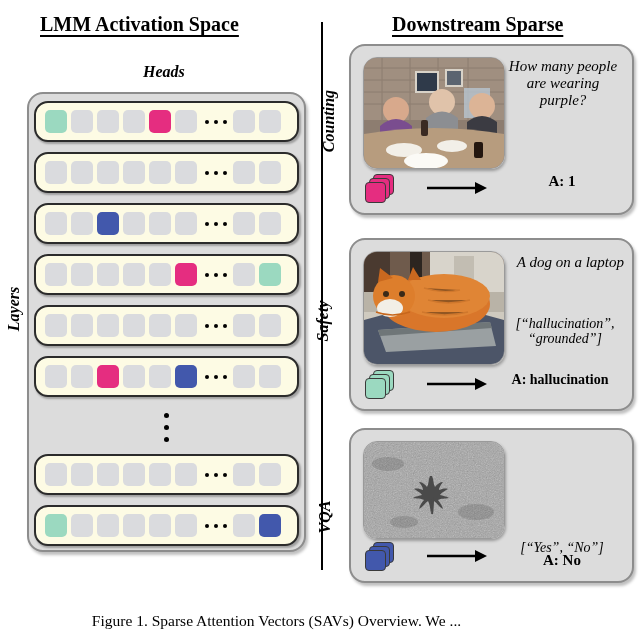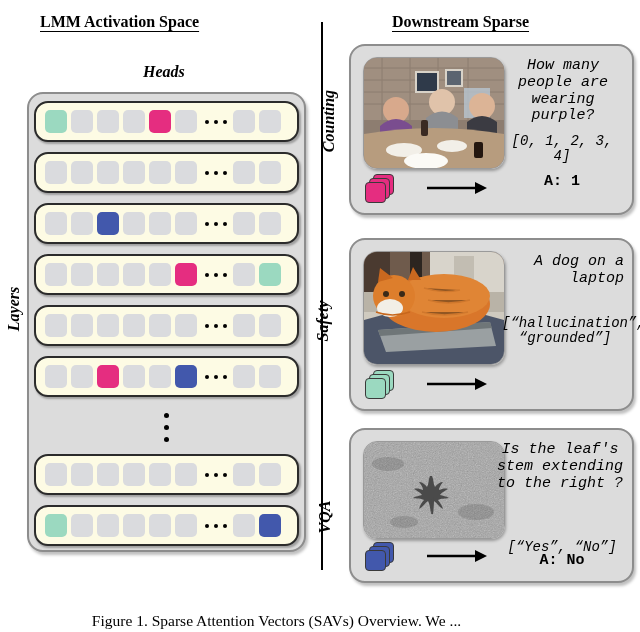--- a/index.html
+++ b/index.html
@@ -14,21 +14,21 @@
     overflow: hidden;
     font-family: "Liberation Serif", serif;
     color: #000;
   }
 
   
   .panel-title {
     position: absolute;
     font-family: "Liberation Serif", serif;
     font-weight: bold;
-    font-size: 16px;
+    font-size: 20px;
     text-decoration: underline;
     text-underline-offset: 4px;
     white-space: nowrap;
   }
   #title-left  { left: 40px;  top: 13px; }
   #title-right { left: 392px; top: 13px; }
 
   
   #divider {
     position: absolute;
@@ -146,21 +146,20 @@
   #label-safety   { left: 303px; top: 312px; }
   #label-vqa      { left: 309px; top: 508px; }
 
   .task-card {
     position: absolute;
     background: #dcdcdc;
     border: 2px solid #8d8d8d;
     border-radius: 16px;
     box-shadow: 2px 3px 3px rgba(0,0,0,0.25);
     box-sizing: border-box;
-    font-family: Liberation Mono, monospace;
   }
   #card-counting { left: 349px; top: 44px;  width: 285px; height: 171px; }
   #card-safety   { left: 349px; top: 238px; width: 285px; height: 173px; }
   #card-vqa      { left: 349px; top: 428px; width: 285px; height: 155px; }
 
   .thumb {
     position: absolute;
     left: 12px;
     top: 11px;
     width: 140px;
@@ -434,21 +433,20 @@
       <path d="M103 64q15-12 30 0v24h-30z" fill="#3b3b42"></path>
       <path d="M0 76q70-12 140 0v34H0z" fill="#b79c7e"></path>
       <ellipse cx="40" cy="92" rx="18" ry="7" fill="#f2efe8"></ellipse>
       <ellipse cx="88" cy="88" rx="15" ry="6" fill="#f2efe8"></ellipse>
       <ellipse cx="62" cy="103" rx="22" ry="8" fill="#fbfaf6"></ellipse>
       <rect x="57" y="62" width="7" height="16" rx="2" fill="#3a2a22"></rect>
       <rect x="110" y="84" width="9" height="16" rx="2" fill="#23160f"></rect>
     </svg>
   </div>
   <div class="qtext" id="q-counting">How many people are wearing purple?</div>
-  <div class="opts" id="o-counting">[0, 1, 2, 3, 4]</div>
   <div class="ans" id="a-counting">A: 1</div>
   <div class="stack pink" id="stack-counting">
     <span></span>
       <span></span>
       <span></span>
   </div>
   <div class="arrow" id="arrow-counting">
     <svg width="62" height="16" viewBox="0 0 62 16">
       <path d="M0 8H50" stroke="#000" stroke-width="2.6"></path>
       <path d="M48 2l12 6-12 6z" fill="#000"></path>
@@ -480,20 +478,21 @@
       <circle cx="22" cy="42" r="3" fill="#3a2a18"></circle>
       <circle cx="38" cy="42" r="3" fill="#3a2a18"></circle>
       <path d="M12 60q16 6 34 0" stroke="#c7671d" stroke-width="1.6" fill="none"></path>
       <g opacity="0.35" stroke="#b05f1d" stroke-width="1.4">
         <path d="M60 36q18 6 36 2M64 48q20 6 42 0M58 60q22 6 46 0"></path>
       </g>
     </svg>
   </div>
   <div class="qtext" id="q-safety">A dog on a laptop</div>
   <div class="opts" id="o-safety">[“hallucination”, “grounded”]</div>
+  <div class="ans" id="a-safety">A: hallucination</div>
   <div class="stack teal" id="stack-safety">
     <span></span>
       <span></span>
       <span></span>
   </div>
   <div class="arrow" id="arrow-safety">
     <svg width="62" height="16" viewBox="0 0 62 16">
       <path d="M0 8H50" stroke="#000" stroke-width="2.6"></path>
       <path d="M48 2l12 6-12 6z" fill="#000"></path>
     </svg>
@@ -521,21 +520,20 @@
         <path d="M68 34c2 4 1 8 3 11 2-3 5-5 8-5-2 3-4 5-4 8 3-1 6-2 9-1-3 2-6 3-8 6 3 1 6 1 9 3-4 1-8 0-11 2 2 3 4 5 5 9-4-2-6-6-9-8-1 4-1 8-3 12-1-4-1-9-3-12-3 2-5 6-9 8 1-4 3-7 5-9-3-2-7-1-11-2 3-2 6-2 9-3-2-3-5-4-8-6 3-1 6 0 9 1 0-3-2-5-4-8 3 0 6 2 8 5 2-3 1-7 3-11z"></path>
         <path d="M69 52c0 8 0 14-1 20" stroke="#4a4a4a" stroke-width="2" fill="none"></path>
       </g>
       <g opacity="0.18" fill="#333">
         <ellipse cx="24" cy="22" rx="16" ry="7"></ellipse>
         <ellipse cx="112" cy="70" rx="18" ry="8"></ellipse>
         <ellipse cx="40" cy="80" rx="14" ry="6"></ellipse>
       </g>
     </svg>
   </div>
-  <div class="qtext" id="q-vqa">Is the leaf's stem extending to the right ?</div>
   <div class="opts" id="o-vqa">[“Yes”, “No”]</div>
   <div class="ans" id="a-vqa">A: No</div>
   <div class="stack blue" id="stack-vqa">
     <span></span>
       <span></span>
       <span></span>
   </div>
   <div class="arrow" id="arrow-vqa">
     <svg width="62" height="16" viewBox="0 0 62 16">
       <path d="M0 8H50" stroke="#000" stroke-width="2.6"></path>

